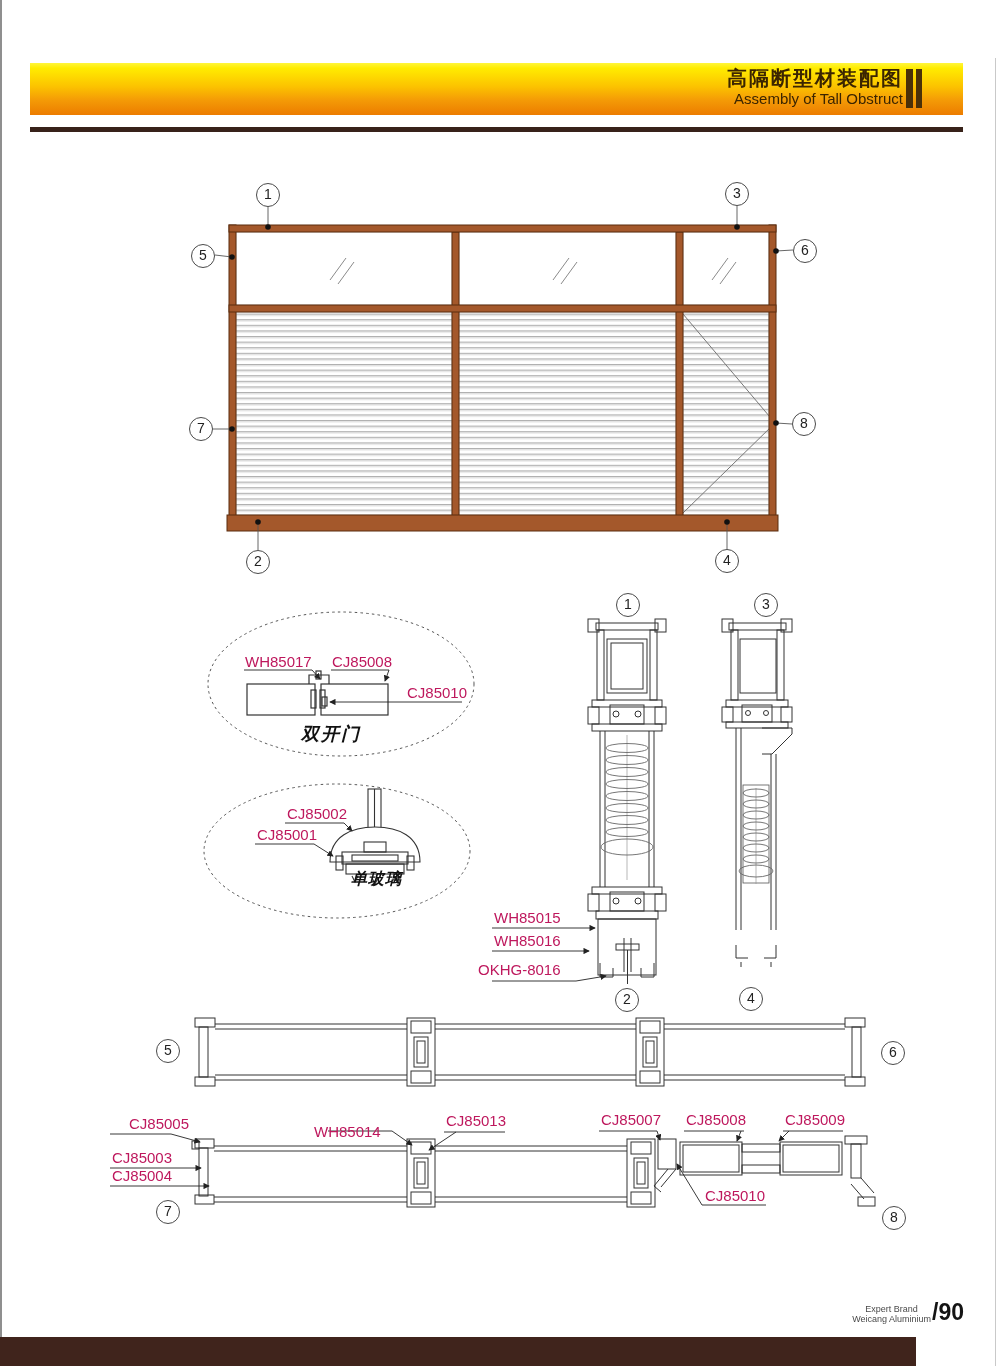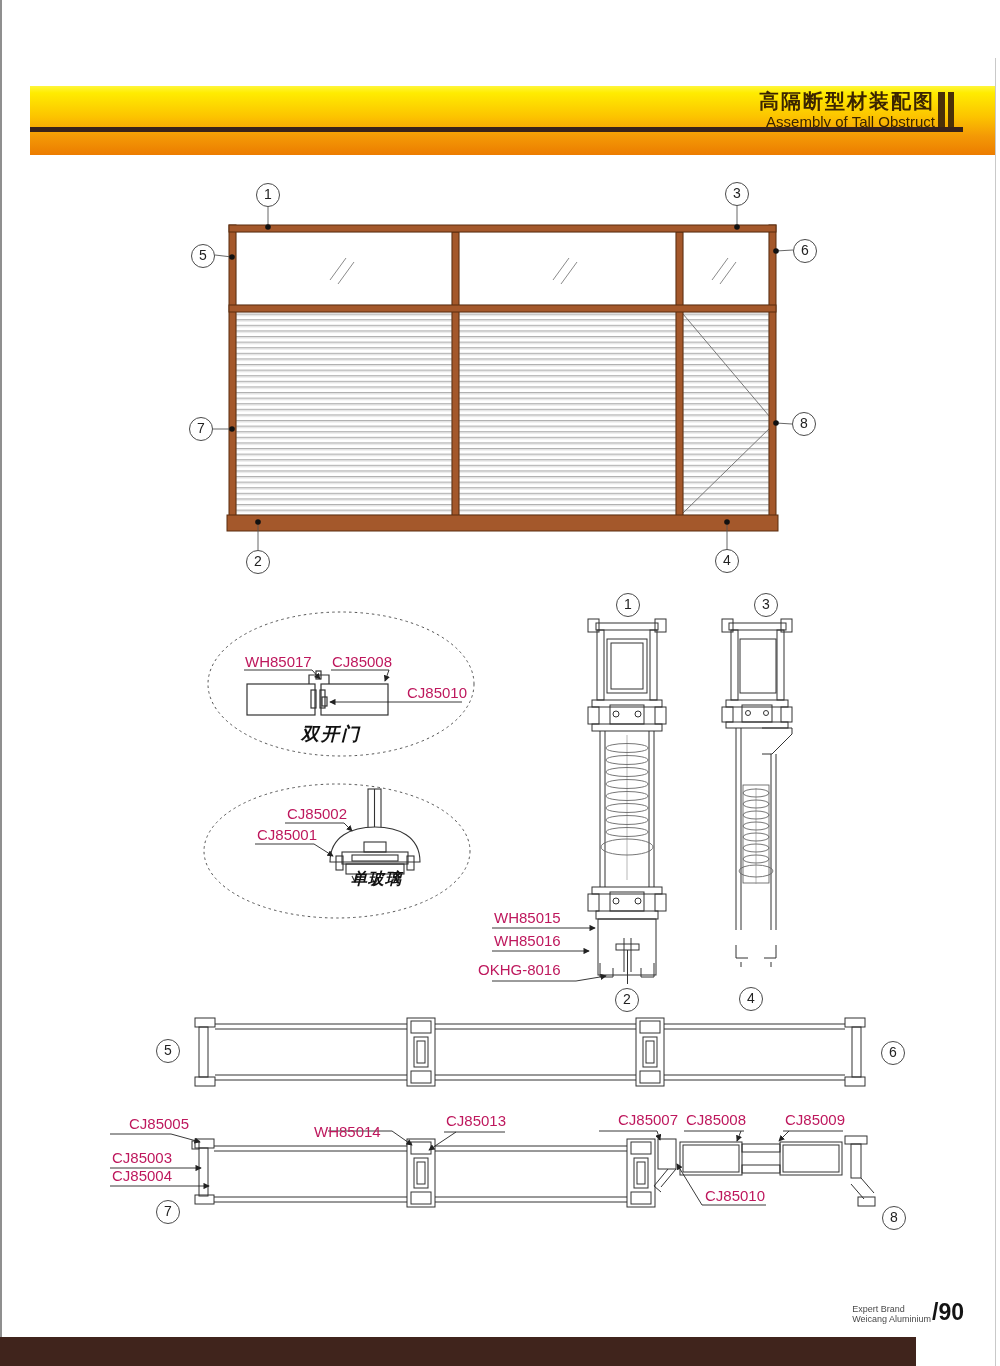--- a/index.html
+++ b/index.html
@@ -4,22 +4,22 @@
 <style>
   html,body{margin:0;padding:0;}
   body{
     width:1000px;height:1366px;position:relative;background:#ffffff;
     font-family:"Liberation Sans", sans-serif;overflow:hidden;
   }
   .edge-l{position:absolute;left:0;top:0;width:2px;height:1366px;background:#8f8f8f;}
   .edge-r{position:absolute;left:995px;top:58px;width:1px;height:1308px;background:#c9c9c9;}
 
   
-  .hdr-bar{position:absolute;left:30px;top:86px;width:933px;height:69px;
-    background:linear-gradient(180deg,#fff63c 0%,#ffec00 10%,#fcc300 45%,#f49a06 72%,#ec7c00 100%);padding-left:32px;}
+  .hdr-bar{position:absolute;left:30px;top:63px;width:933px;height:52px;
+    background:linear-gradient(180deg,#fff63c 0%,#ffec00 10%,#fcc300 45%,#f49a06 72%,#ec7c00 100%);}
   .hdr-underline{position:absolute;left:30px;top:127px;width:933px;height:5px;background:#38221a;}
   .hdr-titles{position:absolute;right:60px;top:3px;text-align:right;color:#3b2500;}
   .hdr-cn{font-size:20px;font-weight:bold;letter-spacing:2px;line-height:24px;}
   .hdr-en{font-size:15px;font-weight:normal;line-height:17px;}
   .hdr-tick1{position:absolute;right:50px;top:6px;width:7px;height:39px;background:#4a3008;}
   .hdr-tick2{position:absolute;right:41px;top:6px;width:6px;height:39px;background:#4a3008;}
 
   
   .art{position:absolute;left:0;top:0;width:1000px;height:1366px;}
 
@@ -27,21 +27,21 @@
   .lbl{position:absolute;font-size:15px;color:#be185d;white-space:nowrap;line-height:14px;}
   .cap{position:absolute;font-weight:bold;color:#111;white-space:nowrap;font-style:italic;}
   .cap-door{left:301px;top:722px;font-size:18px;letter-spacing:2px;}
   .cap-glass{left:351px;top:869px;font-size:16px;letter-spacing:1px;}
 
   
   .callout{position:absolute;width:24px;height:24px;border:1.4px solid #4a4a4a;border-radius:50%;
     background:#fff;box-sizing:border-box;text-align:center;font-size:14px;line-height:21px;color:#222;}
 
   
-  .ft-brand{position:absolute;right:69px;top:1304px;text-align:left;font-size:9px;color:#4a4a4a;line-height:10px;}
+  .ft-brand{position:absolute;right:69px;top:1304px;text-align:center;font-size:9px;color:#4a4a4a;line-height:10px;}
   .ft-num{position:absolute;left:932px;top:1299px;font-size:23px;font-weight:bold;color:#141414;}
   .ft-bar{position:absolute;left:0;top:1337px;width:916px;height:29px;background:#40241c;}
 </style>
 </head>
 <body>
 
 <div class="edge-l"></div>
 <div class="edge-r"></div>
 
 <div class="hdr-bar">
@@ -366,21 +366,21 @@
 
 <div class="lbl" style="left:494px;top:911px;">WH85015</div>
 <div class="lbl" style="left:494px;top:934px;">WH85016</div>
 <div class="lbl" style="left:478px;top:963px;">OKHG-8016</div>
 
 <div class="lbl" style="left:96px;top:1117px;margin-left:33px;">CJ85005</div>
 <div class="lbl" style="left:112px;top:1151px;">CJ85003</div>
 <div class="lbl" style="left:112px;top:1169px;">CJ85004</div>
 <div class="lbl" style="left:314px;top:1113px;margin-top:12px;">WH85014</div>
 <div class="lbl" style="left:446px;top:1114px;">CJ85013</div>
-<div class="lbl" style="left:618px;top:1113px;text-align:right;">CJ85007</div>
+<div class="lbl" style="left:601px;top:1113px;text-align:right;">CJ85007</div>
 <div class="lbl" style="left:686px;top:1113px;">CJ85008</div>
 <div class="lbl" style="left:785px;top:1113px;text-align:right;">CJ85009</div>
 <div class="lbl" style="left:705px;top:1189px;">CJ85010</div>
 
 <div class="ft-brand">
   <div>Expert Brand</div>
   <div>Weicang Aluminium</div>
 </div>
 <div class="ft-num">/90</div>
 <div class="ft-bar"></div>

